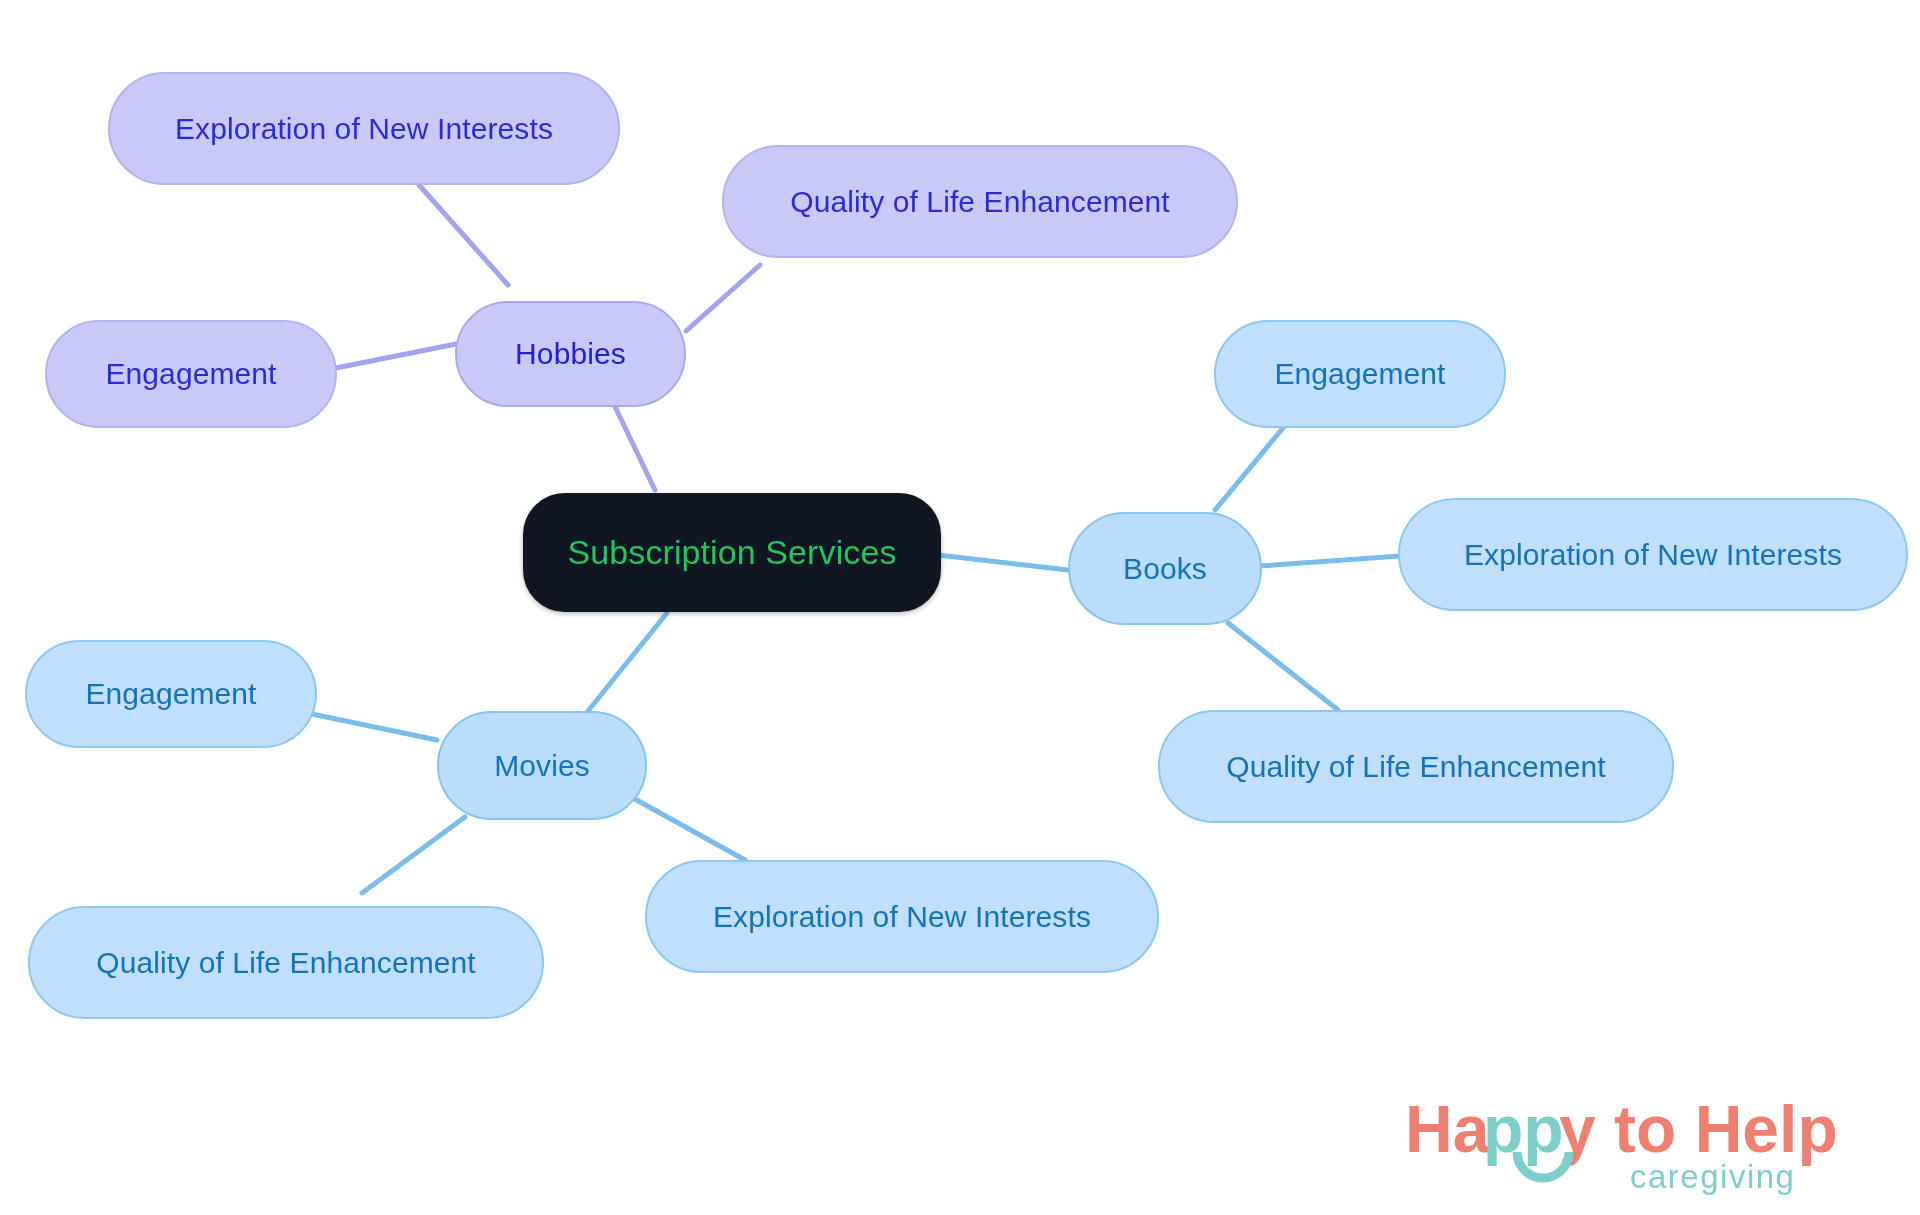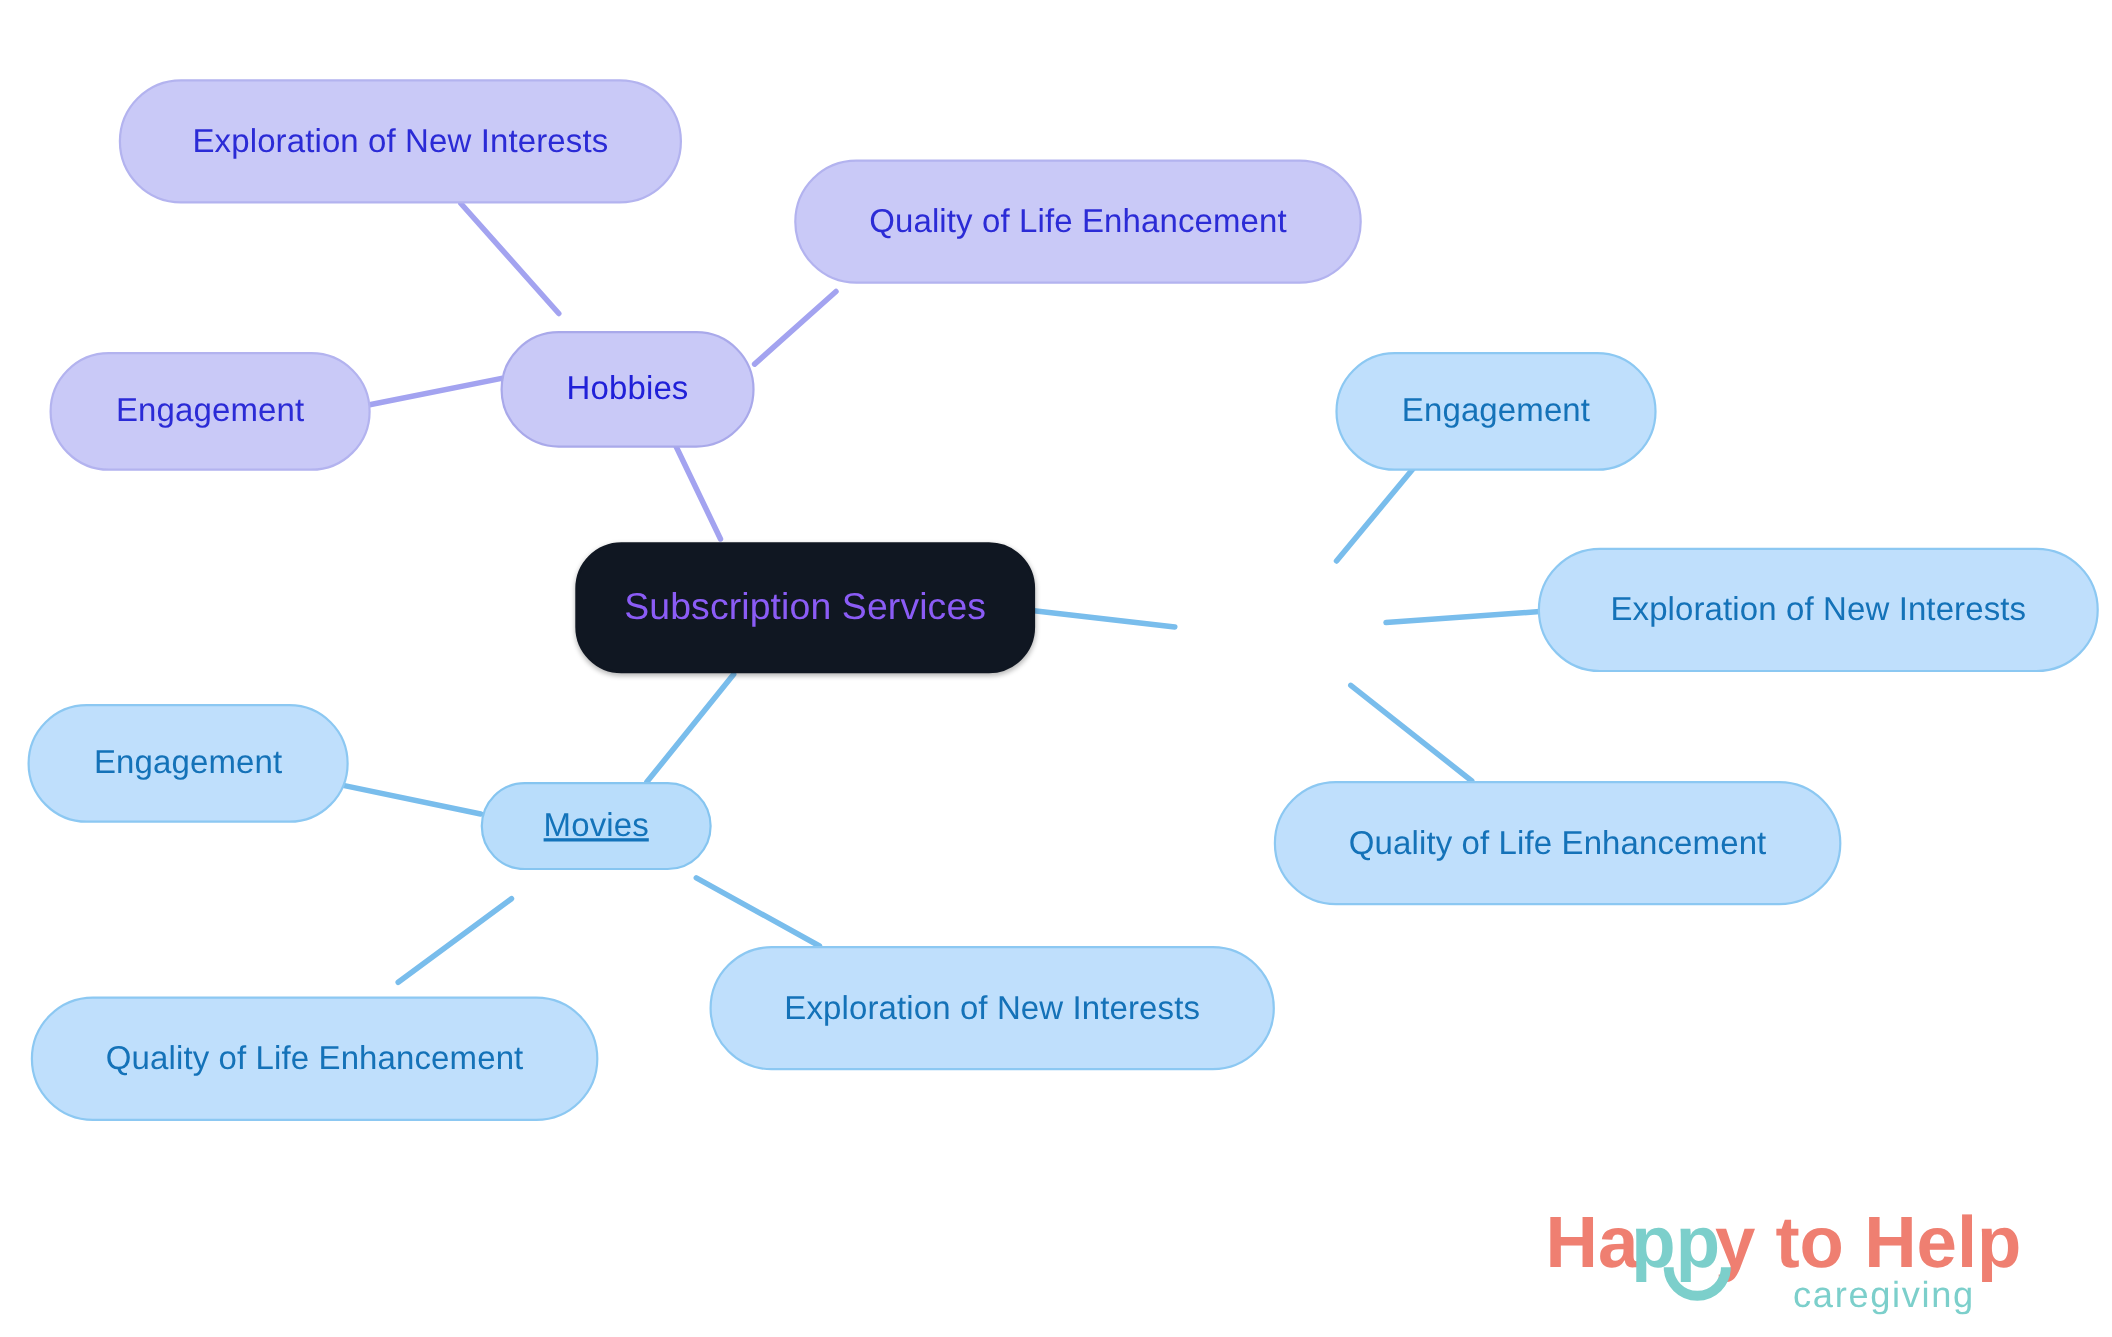--- a/index.html
+++ b/index.html
@@ -37,21 +37,21 @@
     text-align: right;
     white-space: nowrap;
     border-radius: 999px;
     border-style: solid;
     border-width: 2px;
     letter-spacing: 0.1px;
   }
   .node-root {
     background: #101722;
     border-color: #101722;
-    color: #8b5cf6;
+    color: #22c55e;
     font-size: 34px;
     box-shadow: 0 2px 5px rgba(0,0,0,0.28);
     border-radius: 42px;
   }
   .node-purple-branch {
     background: #c9c9f7;
     border-color: #a9a9ea;
     color: #2020d8;
     font-size: 30px;
     margin-top: 16px;
@@ -109,28 +109,29 @@
   <div class="node node-root" style="left:523px; top:493px; width:418px; height:119px;">Subscription Services</div>
 
   <div class="node node-purple-branch" style="left:455px; top:285px; width:231px; height:106px;">Hobbies</div>
 
   <div class="node node-purple-leaf" style="left:108px; top:72px; width:512px; height:113px;">Exploration of New Interests</div>
 
   <div class="node node-purple-leaf" style="left:722px; top:145px; width:516px; height:113px;">Quality of Life Enhancement</div>
 
   <div class="node node-purple-leaf" style="left:45px; top:320px; width:292px; height:108px;">Engagement</div>
 
+  <div class="node node-blue-branch" style="left:1068px; top:512px; width:194px; height:113px;">Books</div>
 
   <div class="node node-blue-leaf" style="left:1214px; top:320px; width:292px; height:108px;">Engagement</div>
 
   <div class="node node-blue-leaf" style="left:1398px; top:498px; width:510px; height:113px;">Exploration of New Interests</div>
 
   <div class="node node-blue-leaf" style="left:1158px; top:710px; width:516px; height:113px;">Quality of Life Enhancement</div>
 
-  <div class="node node-blue-branch" style="left:437px; top:711px; width:210px; height:80px;text-decoration:underline;">Movies</div>
+  <div class="node node-blue-branch" style="left:437px; top:711px; width:210px; height:109px;">Movies</div>
 
   <div class="node node-blue-leaf" style="left:25px; top:640px; width:292px; height:108px;">Engagement</div>
 
   <div class="node node-blue-leaf" style="left:28px; top:906px; width:516px; height:113px;">Quality of Life Enhancement</div>
 
   <div class="node node-blue-leaf" style="left:645px; top:860px; width:514px; height:113px;">Exploration of New Interests</div>
 
   <svg class="logo" viewBox="0 0 470 105" xmlns="http://www.w3.org/2000/svg">
     <text x="0" y="62" font-family="Liberation Sans, sans-serif" font-size="66" font-weight="bold" fill="#ef7f71">Ha</text>
     <text x="78" y="62" font-family="Liberation Sans, sans-serif" font-size="66" font-weight="bold" fill="#7ccfcb">pp</text>

